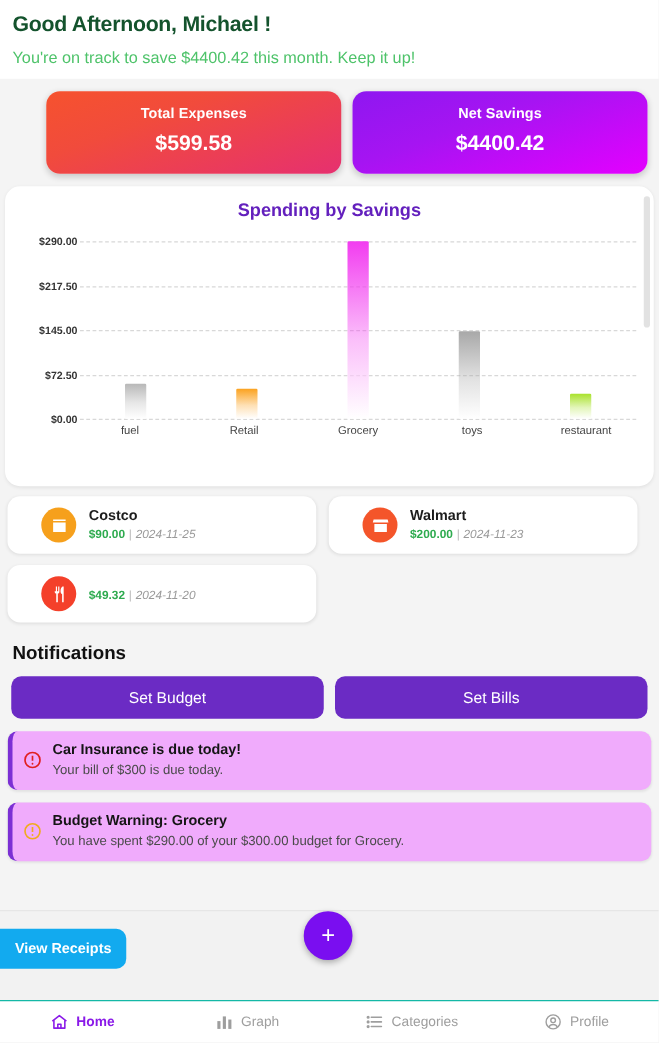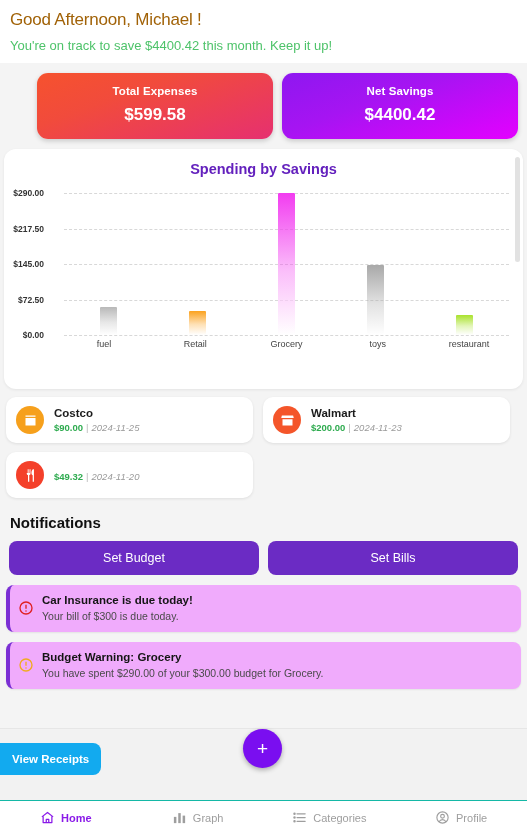--- a/index.html
+++ b/index.html
@@ -6,21 +6,21 @@
   html, body {
     width: 527px; height: 834px;
     font-family: "Liberation Sans", sans-serif;
     background: #f4f4f4;
     overflow: hidden;
   }
   .phone { width: 527px; height: 834px; position: relative; background: #f4f4f4; }
 
   
   .greet-wrap { background:#ffffff; padding: 10px 10px 10px 10px; }
-  .greet-title { font-size: 17px; font-weight: normal; color: #a16207; letter-spacing: -0.2px; }
+  .greet-title { font-size: 17px; font-weight: bold; color: #14532d; letter-spacing: -0.2px; }
   .greet-sub { font-size: 13px; color: #4ec36a; margin-top: 8px; }
 
   
   .summary { display: flex; gap: 9px; padding: 10px 9px 0 9px; margin-left: 28px; }
   .sum-card {
     flex: 1; border-radius: 11px; padding: 12px 6px 14px 6px;
     text-align: center; color: #fff;
     box-shadow: 0 2px 5px rgba(0,0,0,0.18);
   }
   .sum-card.expenses { background: linear-gradient(160deg,#f6522e 0%, #f14b3c 35%, #e63070 100%); }
@@ -33,21 +33,21 @@
     margin: 10px 4px 0 4px; background: #fff; border-radius: 12px;
     padding: 12px 0 14px 0; position: relative; height: 240px;
     box-shadow: 0 1px 3px rgba(0,0,0,0.07);
   }
   .chart-title { text-align: center; font-size: 14.5px; font-weight: bold; color: #6320bd; }
   .plot {
     position: relative; margin: 16px 12px 0 10px; height: 165px;
   }
   .y-axis { position: absolute; left: 0; top: 0; width: 48px; height: 142px; }
   .y-tick {
-    position: absolute; right: 18px; font-size: 8.5px; color: #333; font-weight: bold;
+    position: absolute; right: 0; font-size: 8.5px; color: #333; font-weight: bold;
     transform: translateY(-50%); white-space: nowrap;
   }
   .grid { position: absolute; left: 50px; right: 2px; top: 0; height: 142px; }
   .grid-line {
     position: absolute; left: 0; right: 0; height: 0;
     border-top: 1px dashed #d8d8d8;
   }
   .bars {
     position: absolute; left: 50px; right: 2px; top: 0; height: 142px;
     display: flex; align-items: flex-end; justify-content: space-around;
@@ -65,21 +65,21 @@
   }
   .chart-scrollbar .thumb {
     position: absolute; top: 0; left: 0; width: 5px; height: 105px;
     background: #e2e2e2; border-radius: 3px;
   }
 
   
   .tx-grid { display: flex; flex-wrap: wrap; padding: 8px 6px 0 6px; gap: 9px 10px; }
   .tx-card {
     width: 247px; background: #fff; border-radius: 10px;
-    padding: 9px 10px; display: flex; align-items: center; gap: 10px;
+    padding: 9px 27px; display: flex; align-items: center; gap: 10px;
     box-shadow: 0 1px 3px rgba(0,0,0,0.09);
   }
   .tx-icon {
     width: 28px; height: 28px; border-radius: 50%; flex: 0 0 28px;
     display: flex; align-items: center; justify-content: center;
   }
   .tx-icon svg { width: 15px; height: 15px; fill: #fff; }
   .tx-body { flex: 1; min-width: 0; }
   .tx-name { font-size: 11.5px; font-weight: bold; color: #1c1c1c; }
   .tx-meta { font-size: 9.5px; margin-top: 3px; }

